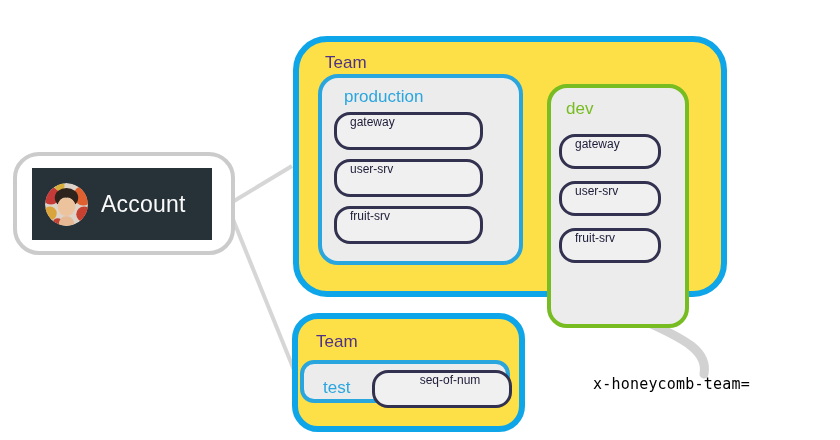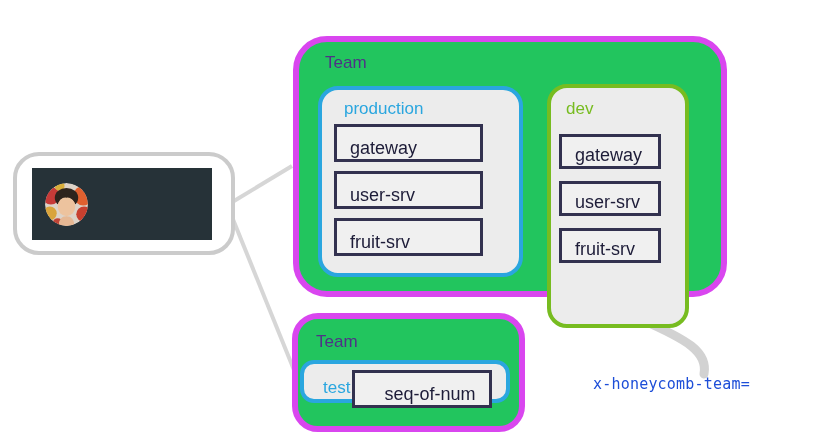--- a/index.html
+++ b/index.html
@@ -19,62 +19,62 @@
     position:absolute; left:32px; top:168px; width:180px; height:72px;
     background:#263238; display:flex; align-items:center; gap:13px;
     padding-left:13px; box-sizing:border-box; z-index:3;
   }
   .avatar { width:43px; height:43px; border-radius:50%; overflow:hidden; flex:0 0 auto; }
   .avatar svg { display:block; width:100%; height:100%; }
   .account-label { color:#fafafa; font-size:23px; letter-spacing:0.2px; }
 
   
   .team {
-    position:absolute; box-sizing:border-box; background:#22c55e;
-    border:6px solid #d946ef; z-index:2;
+    position:absolute; box-sizing:border-box; background:#fde047;
+    border:6px solid #0ea5e9; z-index:2;
   }
   .team-top    { left:293px; top:36px;  width:434px; height:261px; border-radius:34px; }
   .team-bottom { left:292px; top:313px; width:233px; height:119px; border-radius:26px; }
   .team-label  { position:absolute; color:#4f3287; font-size:17px; }
   .team-top    .team-label { left:26px; top:11px; }
   .team-bottom .team-label { left:18px; top:13px; }
 
   
   .env { position:absolute; box-sizing:border-box; background:#ececec; }
   .env-label { position:absolute; font-size:17px; }
-  .env-production { left:19px;  top:44px; width:205px; height:191px; border:4px solid #2aa6df; border-radius:20px; }
+  .env-production { left:19px;  top:32px; width:205px; height:191px; border:4px solid #2aa6df; border-radius:20px; }
   .env-production .env-label { left:22px; top:9px; color:#2aa6df; }
   .env-dev { left:248px; top:42px; width:142px; height:244px; border:4px solid #77bc20; border-radius:20px; }
   .env-dev .env-label { left:15px; top:11px; color:#77bc20; }
   .env-test { left:2px; top:41px; width:210px; height:43px; border:4px solid #2aa6df; border-radius:14px; }
   .env-test .env-label { left:19px; top:14px; color:#2aa6df; }
 
   
   .service {
     position:absolute; box-sizing:border-box; background:#f0f0f0;
-    border:3px solid #32314f; border-radius:0; color:#1d1c38;
-    font-size:18px; display:flex; align-items:flex-end; padding-left:13px;
+    border:3px solid #32314f; border-radius:16px; color:#1d1c38;
+    font-size:12px; display:flex; align-items:flex-start; padding-left:13px;
   }
   .env-production .service { left:12px; width:149px; height:38px; }
   .env-production .s0 { top:34px; }
   .env-production .s1 { top:81px; }
   .env-production .s2 { top:128px; }
   .env-dev .service { left:8px; width:102px; height:35px; }
   .env-dev .s0 { top:46px; }
   .env-dev .s1 { top:93px; }
   .env-dev .s2 { top:140px; }
   .env-test .service {
-    left:48px; top:6px; width:140px; height:38px;
+    left:68px; top:6px; width:140px; height:38px;
     justify-content:center; padding-left:16px;
   }
 
   
   .annotation {
     position:absolute; left:593px; top:374px; z-index:1;
-    color:#1d4ed8; font-family:"DejaVu Sans Mono", monospace;
+    color:#000000; font-family:"DejaVu Sans Mono", monospace;
     font-size:15px; line-height:21px; letter-spacing:0.2px; white-space:nowrap;
   }
 </style>
 </head>
 <body>
 
 <div class="stage">
 
   <svg class="underlay" width="840" height="440" viewBox="0 0 840 440">
     <line x1="234" y1="201" x2="292" y2="166" stroke="#d6d6d6" stroke-width="4"></line>
@@ -98,20 +98,21 @@
           <circle cx="40" cy="32" r="8" fill="#c8402f"></circle>
           <circle cx="5" cy="31" r="7" fill="#d9a43c"></circle>
           <circle cx="13" cy="41" r="5" fill="#bf4436"></circle>
           <ellipse cx="22" cy="15" rx="12" ry="10" fill="#2e241d"></ellipse>
           <ellipse cx="22" cy="24" rx="9" ry="10" fill="#edc39e"></ellipse>
           <path d="M 13 20 Q 14 11 22 11 Q 30 11 31 20 Q 26 14 22 15 Q 17 14 13 20 Z" fill="#2e241d"></path>
           <path d="M 14 44 Q 14 34 22 34 Q 30 34 30 44 Z" fill="#e6b894"></path>
         </g>
       </svg>
     </span>
+    <span class="account-label">Account</span>
   </div>
 
   <div class="team team-top">
     <span class="team-label">Team</span>
 
     <div class="env env-production">
       <span class="env-label">production</span>
       <div class="service s0">
         <span>gateway</span>
       </div>

